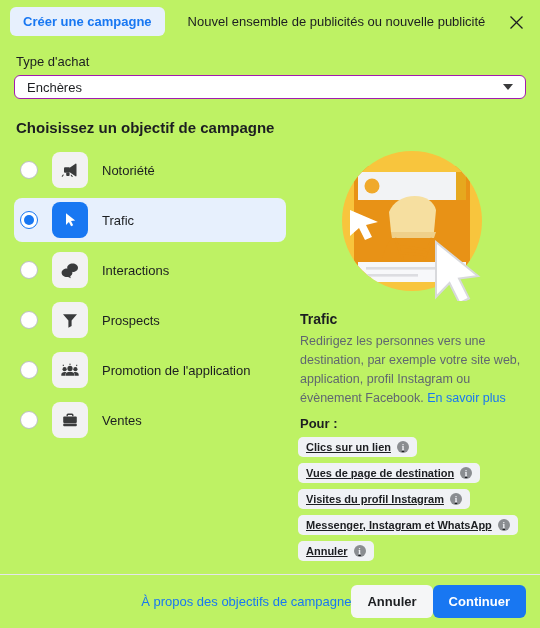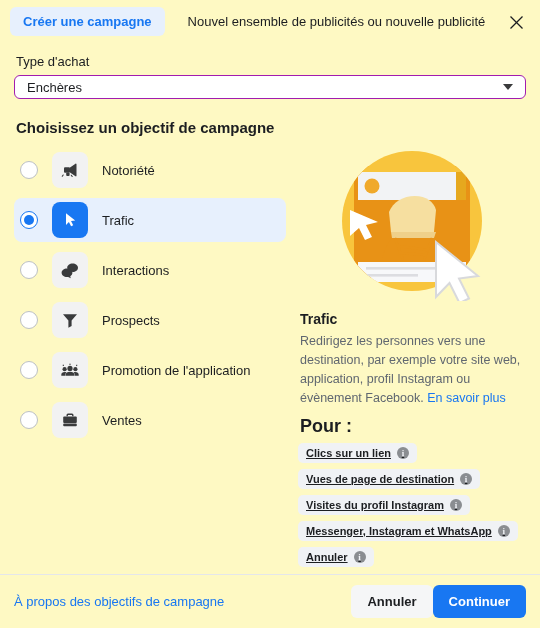--- a/index.html
+++ b/index.html
@@ -10,21 +10,21 @@
     background: #ffffff;
     font-family: "Liberation Sans", sans-serif;
     color: #1c1e21;
     overflow: hidden;
   }
 
   .modal {
     position: relative;
     width: 540px;
     height: 628px;
-    background: #fef9c3;
+    background: #bef264;
     display: flex;
     flex-direction: column;
   }
 
   
   .header {
     height: 42px;
     flex: 0 0 42px;
     display: flex;
     align-items: center;
@@ -172,21 +172,21 @@
     margin: 10px 0 5px 2px;
   }
   .detail-desc {
     font-size: 12.5px;
     line-height: 19px;
     color: #606770;
     margin: 0 0 0 2px;
   }
   .link { color: #1877f2; cursor: pointer; }
   .pour-label {
-    font-size: 18px;
+    font-size: 13px;
     font-weight: bold;
     color: #1c1e21;
     margin: 8px 0 6px 2px;
   }
   .chips { display: flex; flex-direction: column; align-items: flex-start; gap: 6px; text-decoration: underline; }
   .chip {
     display: inline-flex;
     align-items: center;
     background: #f0f2f5;
     border-radius: 5px;
@@ -211,21 +211,21 @@
     line-height: 1;
   }
 
   
   .footer {
     flex: 0 0 54px;
     height: 54px;
     border-top: 1px solid #e4e6eb;
     display: flex;
     align-items: center;
-    justify-content: space-between;
+    justify-content: flex-end;
     padding: 0 14px;
   }
   .footer-link {
     font-size: 13px;
     color: #1877f2;
     cursor: pointer;
   }
   .footer-btns { display: flex; align-items: center; gap: 0; }
   .btn {
     font-size: 13px;

